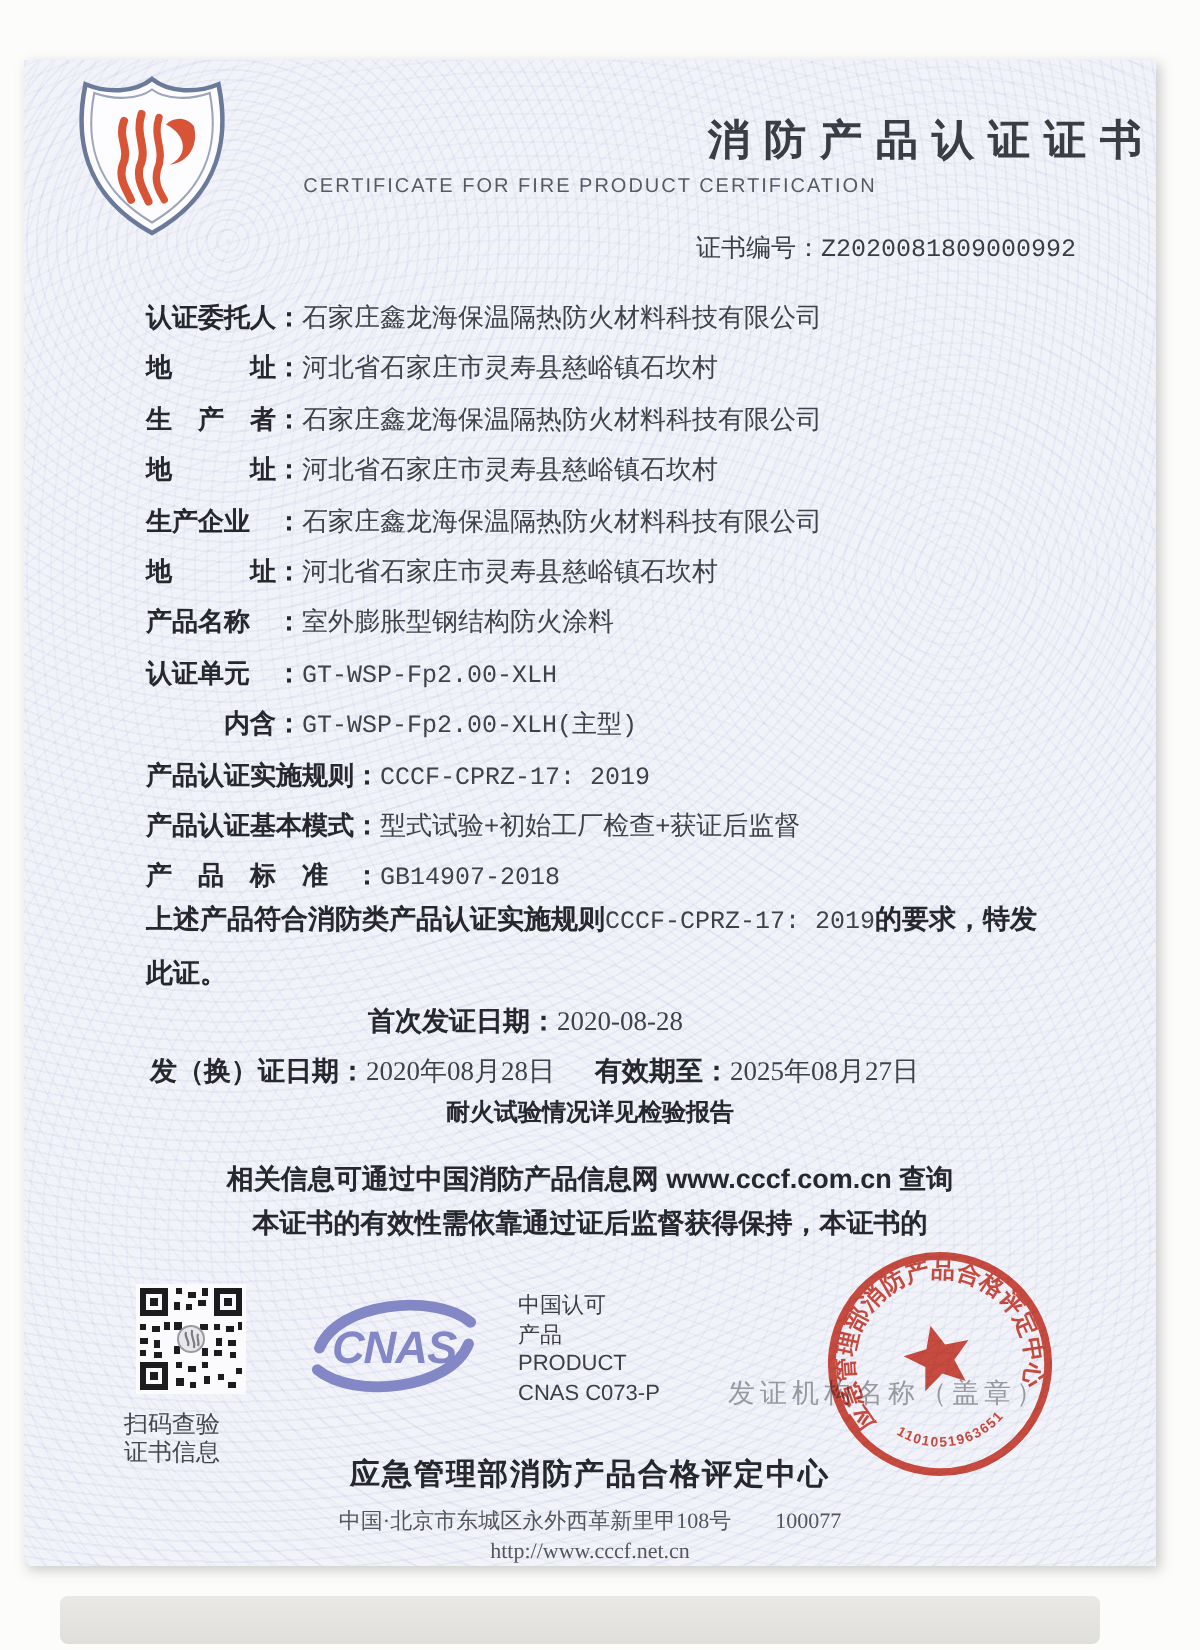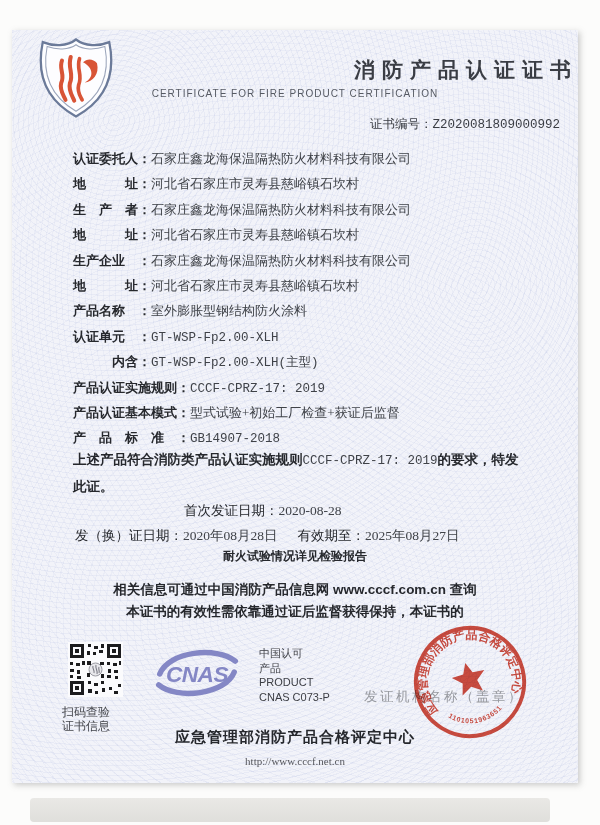--- a/index.html
+++ b/index.html
@@ -12,35 +12,35 @@
       repeating-radial-gradient(circle at 18% 12%, rgba(140,155,210,.10) 0 1px, transparent 1px 5px),
       repeating-radial-gradient(circle at 82% 34%, rgba(140,155,210,.08) 0 1px, transparent 1px 6px),
       repeating-radial-gradient(circle at 45% 78%, rgba(140,155,210,.08) 0 1px, transparent 1px 7px);
     box-shadow:2px 2px 6px rgba(110,110,110,.35);}
   .logo{position:absolute;left:20px;top:6px;width:88px;height:84px;}
   .title{position:absolute;left:0;top:26px;width:100%;text-align:right;
     font-family:"Liberation Serif","DejaVu Serif",serif;font-size:21px;font-weight:600;
     letter-spacing:7px;color:#3a3d44;}
   .subtitle{position:absolute;left:0;top:58px;width:100%;text-align:center;
     font-size:10px;letter-spacing:1px;color:#565a63;}
-  .cert-no{position:absolute;right:18px;top:86px;font-size:12.5px;color:#3a3d44;}
+  .cert-no{position:absolute;right:40px;top:86px;font-size:12.5px;color:#3a3d44;}
   .cert-no .num{font-family:"Liberation Mono","DejaVu Sans Mono",monospace;font-size:12.5px;}
   .fields{position:absolute;left:61px;top:116px;width:482px;}
   .frow{height:25.4px;line-height:25.4px;font-size:13px;white-space:nowrap;}
   .frow .lb{font-weight:bold;color:#26282d;}
-  .frow .val{color:#3f4248;font-family:Liberation Serif, serif;}
+  .frow .val{color:#3f4248;font-family:Liberation Sans, sans-serif;}
   .frow .val.mono{font-family:"Liberation Mono","DejaVu Sans Mono",monospace;font-size:12.5px;}
   .frow.indent{padding-left:39px;}
   .statement{position:absolute;left:61px;top:417px;width:482px;font-size:13.5px;
     line-height:25.4px;font-weight:bold;color:#26282d;}
   .statement .code{font-family:"Liberation Mono","DejaVu Sans Mono",monospace;
     font-weight:normal;font-size:12.5px;color:#3f4248;}
   .first-issue{position:absolute;left:172px;top:468px;height:25px;line-height:25px;font-size:13.5px;}
   .reissue{position:absolute;left:63px;top:493px;height:25px;line-height:25px;font-size:13.5px;white-space:nowrap;}
-  .lb-b{font-weight:normal;color:#26282d;}
+  .lb-b{font-weight:bold;color:#26282d;}
   .val-d{color:#3f4248;font-family:"Liberation Serif","DejaVu Serif",serif;}
   .gap{display:inline-block;width:20px;}
   .fire-note{position:absolute;left:0;top:518px;width:100%;text-align:center;
     font-size:12px;font-weight:bold;color:#26282d;}
   .notice{position:absolute;left:0;top:549px;width:100%;text-align:center;
     font-size:13.5px;font-weight:bold;color:#26282d;line-height:21.5px;}
   .qr{position:absolute;left:56px;top:612px;width:55px;height:55px;}
   .qr-caption{position:absolute;left:50px;top:675px;width:68px;text-align:left;
     font-size:12px;color:#44464c;line-height:14px;}
   .cnas{position:absolute;left:143px;top:616px;width:84px;height:54px;}
@@ -192,16 +192,17 @@
       <textPath href="#ringArc" startOffset="1" textLength="182" lengthAdjust="spacing">应急管理部消防产品合格评定中心</textPath>
     </text>
     <text font-family="Liberation Sans, sans-serif" font-size="7" font-weight="bold" fill="#cf3a2b">
       <textPath href="#codeArc" startOffset="3" textLength="60" lengthAdjust="spacing">1101051963651</textPath>
     </text>
   </svg>
 
   <div class="org-name">应急管理部消防产品合格评定中心</div>
 
   <div class="addr">
+    <div>中国·北京市东城区永外西革新里甲108号　　100077</div>
     <div>http://www.cccf.net.cn</div>
   </div>
 
 </div>
 
 </body></html>

